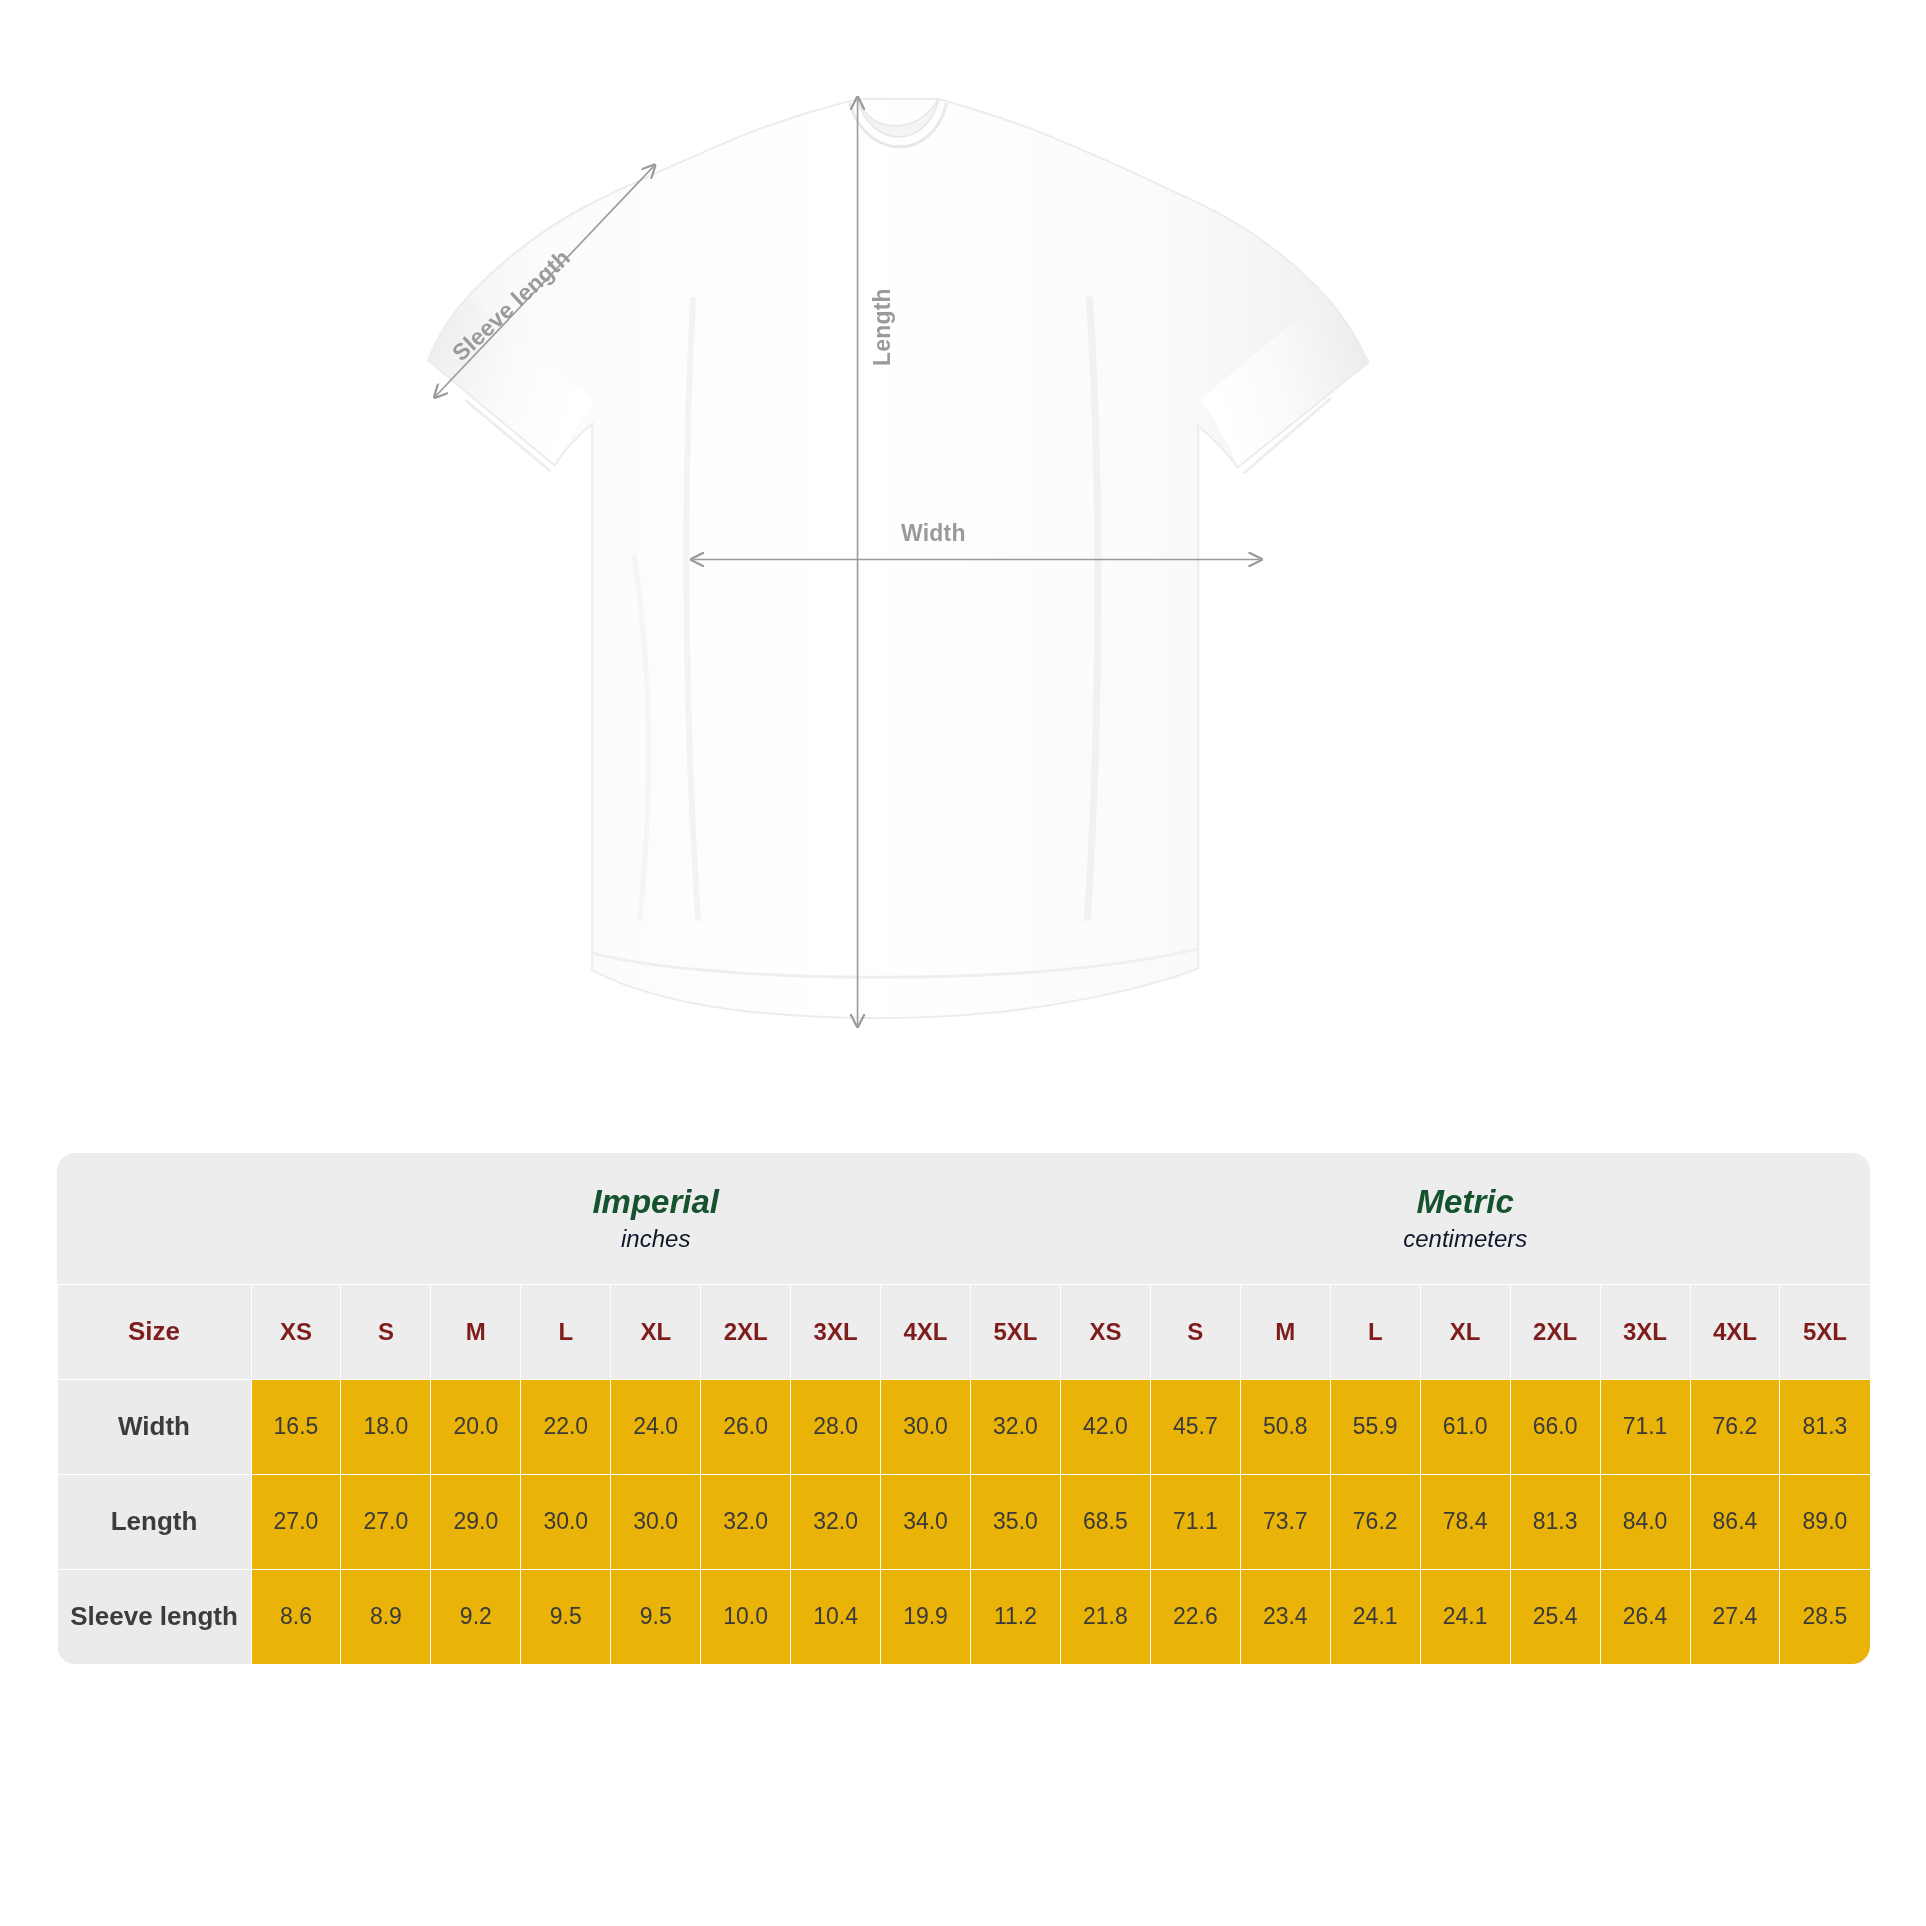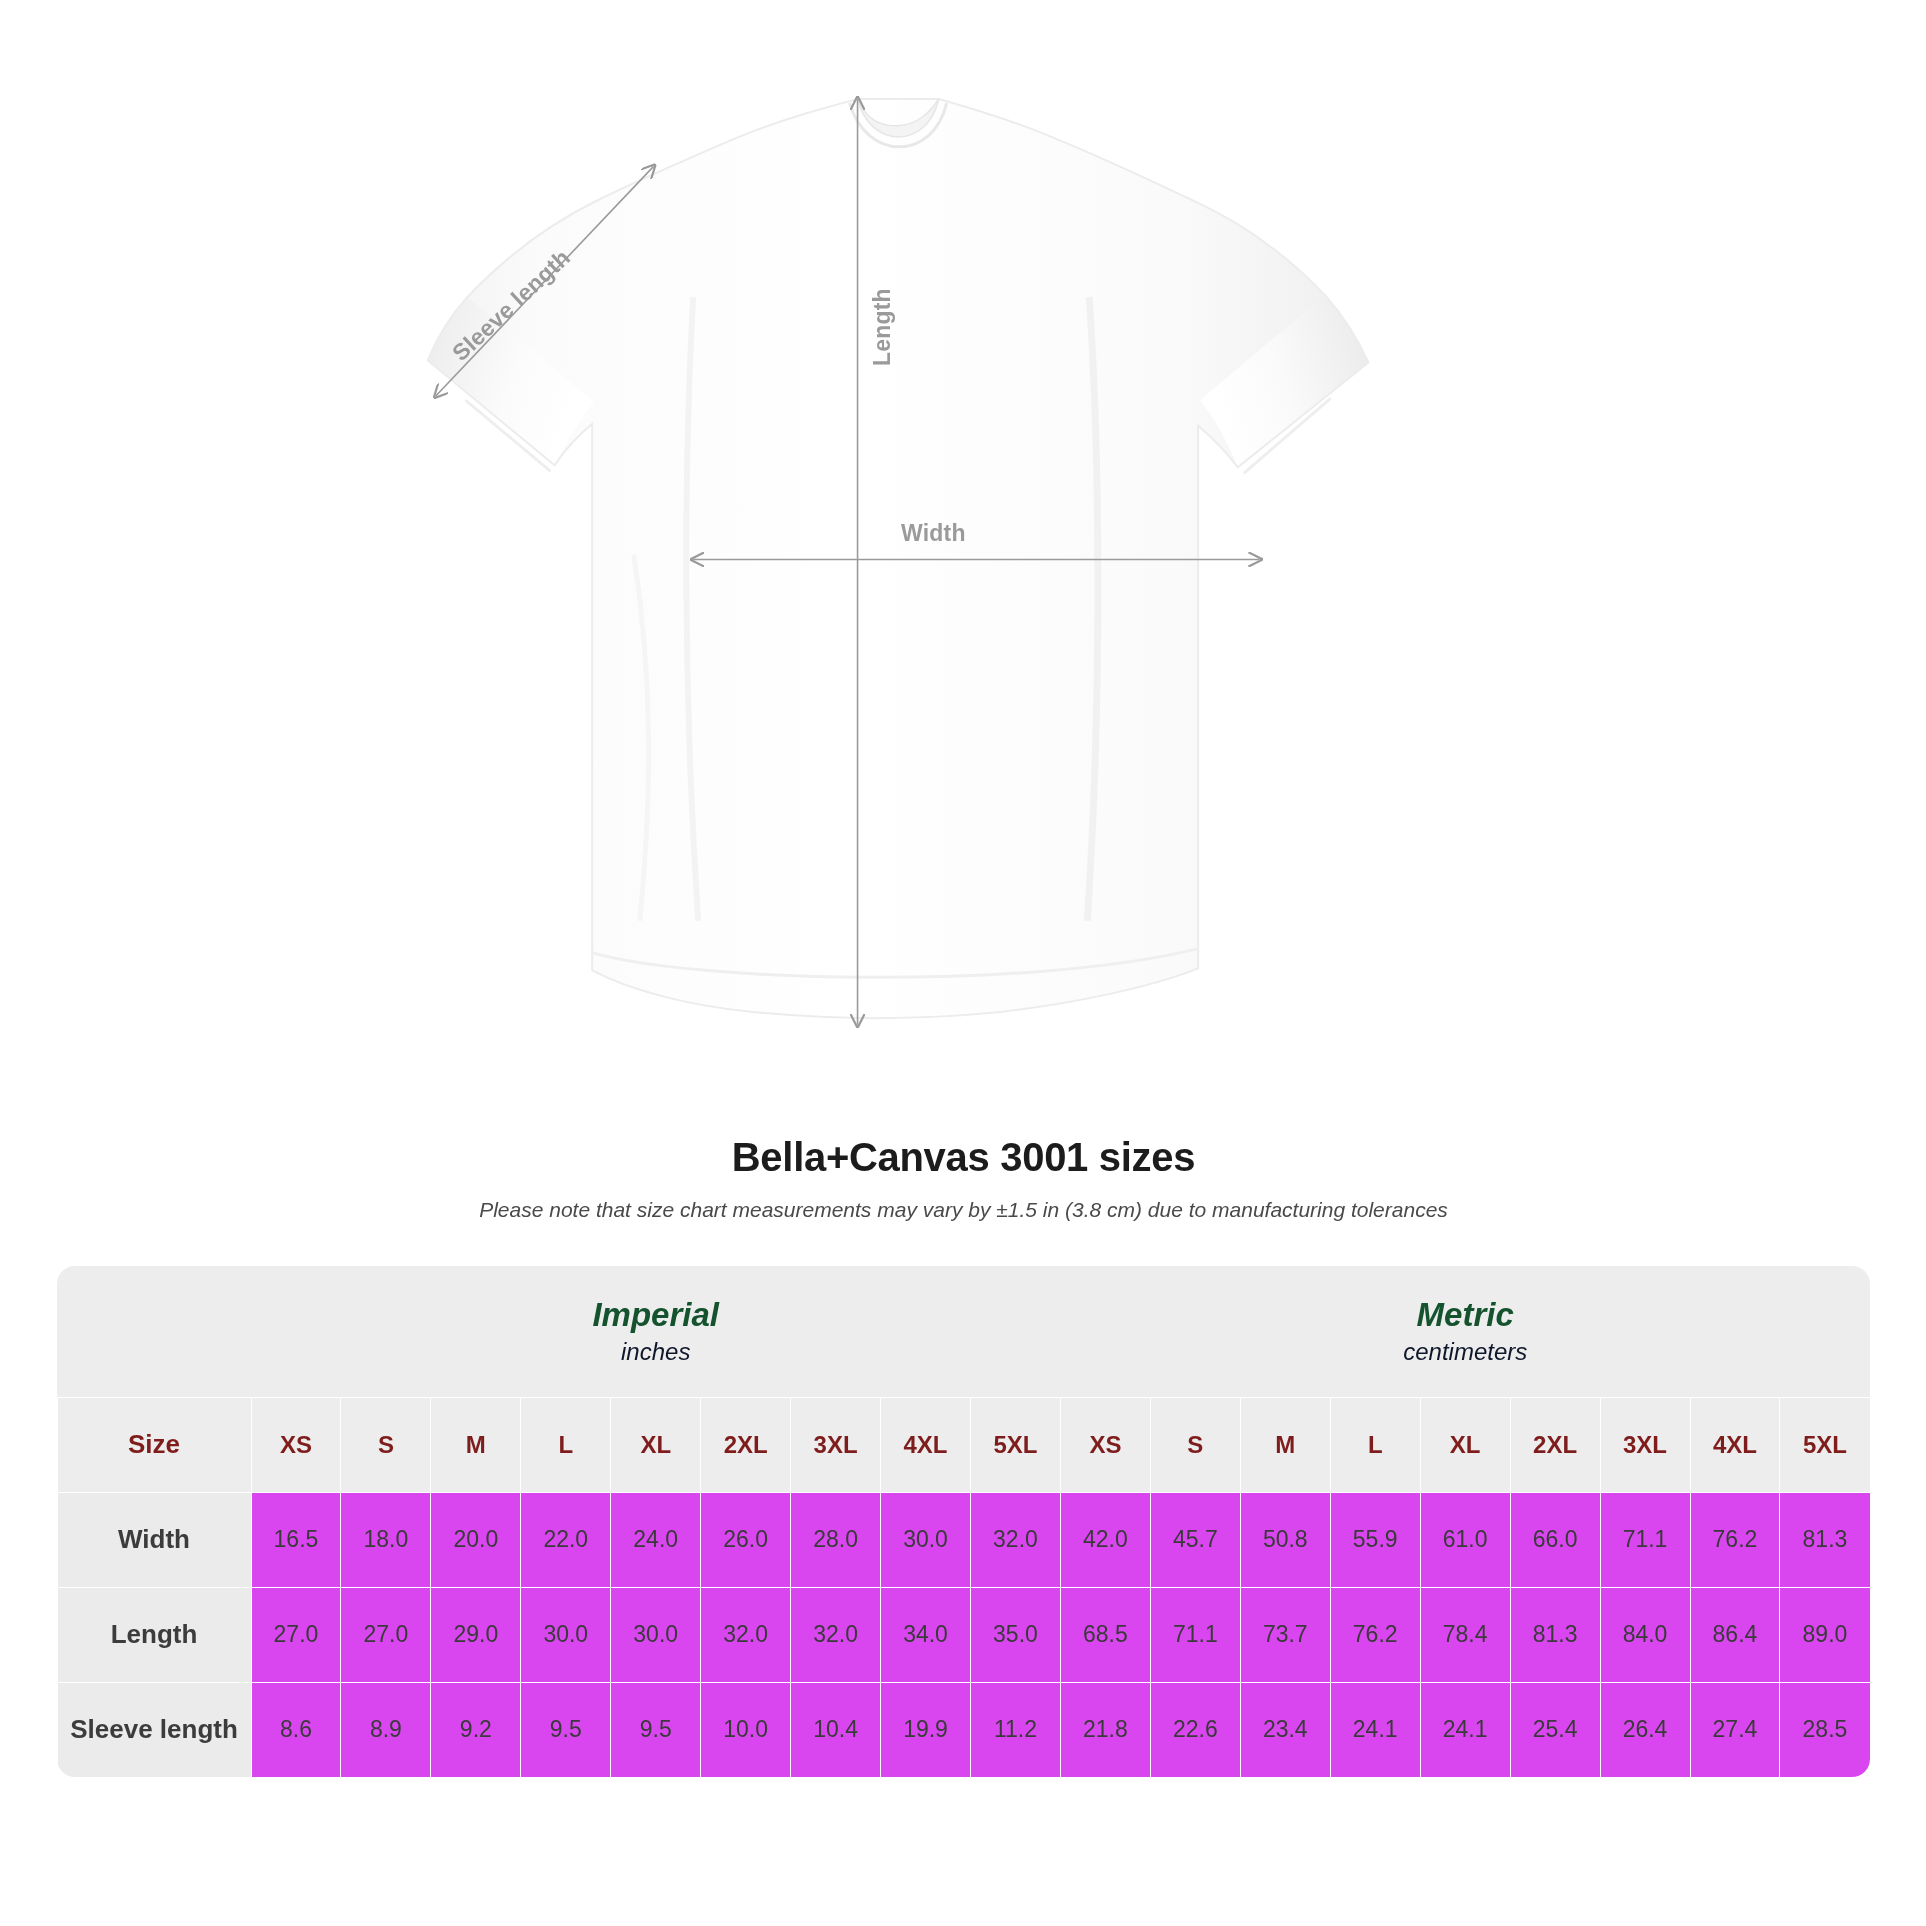--- a/index.html
+++ b/index.html
@@ -127,21 +127,21 @@
     font-weight: bold;
     font-size: 24px;
     color: #7f1d1d;
     background: #ededed;
   }
   tr.head-row td.rowlabel {
     font-size: 26px;
   }
   tr.data-row td {
     height: 95px;
-    background: #d946ef;
+    background: #eab308;
   }
   tr.data-row td.rowlabel {
     font-weight: bold;
     font-size: 26px;
     color: #3c3c3c;
     background: #ebebeb;
   }
   tr.data-row:last-child td:first-child { border-bottom-left-radius: 18px; }
   tr.data-row:last-child td:last-child { border-bottom-right-radius: 18px; }
 
@@ -245,24 +245,20 @@
           <line x1="440" y1="400" x2="660" y2="168" marker-start="url(#arrTail)" marker-end="url(#arrHead)"></line>
         </g>
       </svg>
 
       <div class="dim-label label-length">Length</div>
       <div class="dim-label label-width">Width</div>
       <div class="dim-label label-sleeve">Sleeve length</div>
     </div>
   </div>
 
-  <div class="heading">
-    <h1>Bella+Canvas 3001 sizes</h1>
-    <div class="note">Please note that size chart measurements may vary by ±1.5 in (3.8 cm) due to manufacturing tolerances</div>
-  </div>
 
   <div class="table-wrap">
     <table class="size-table">
       <colgroup>
         <col class="labelcol">
       </colgroup>
       <tbody id="table-body">
           <tr class="unit-row">
             <td class="corner"></td>
             <td class="unit-cell" colspan="9">

